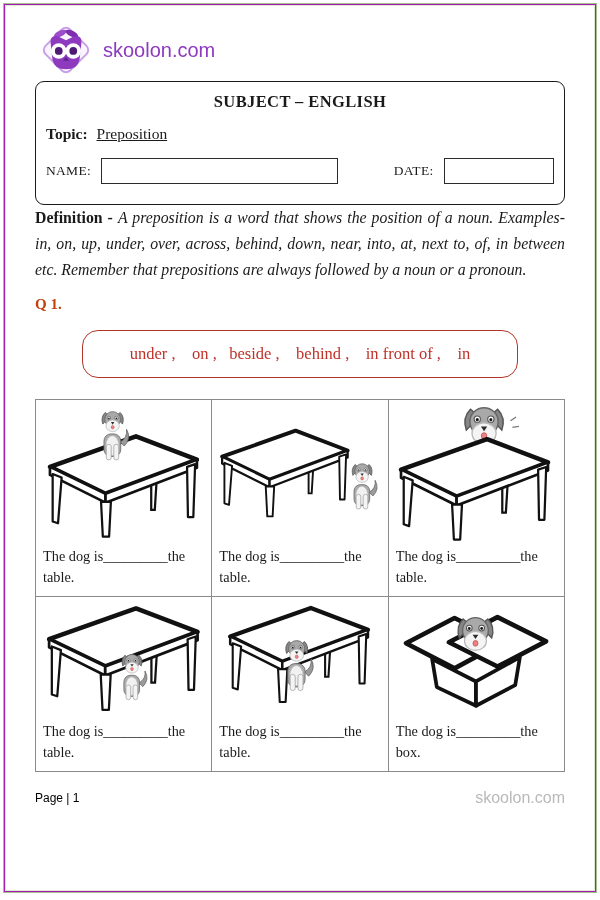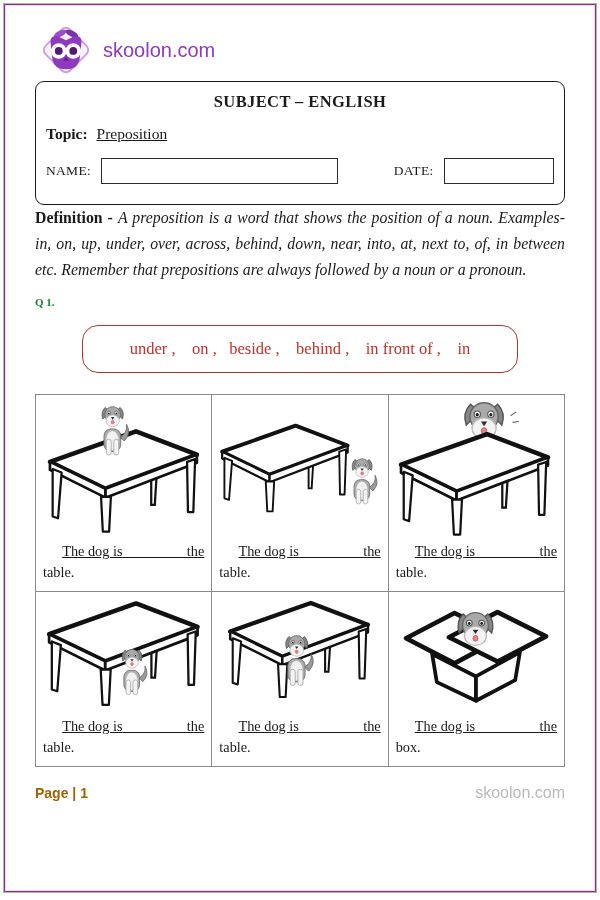--- a/index.html
+++ b/index.html
@@ -23,40 +23,40 @@
   .nd-label{letter-spacing:.3px;}
   .nd-input{border:1.5px solid #2b2b2b;height:26px;background:#fff;box-sizing:border-box;}
   .name-input{width:240px;margin-left:10px;}
   .date-label{margin-left:56px;}
   .date-input{width:112px;margin-left:10px;}
   
   .definition{font-size:15.8px;line-height:26px;text-align:justify;}
   .def-label{font-weight:bold;font-style:normal;}
   .def-text{font-style:italic;}
   
-  .q-line{margin-top:13px;color:#15803d;font-weight:bold;font-size:11px;display:flex;flex-direction:column;}
+  .q-line{margin-top:13px;color:#c2410c;font-weight:bold;font-size:15px;display:flex;flex-direction:column;}
   .q-num{margin-right:14px;}
   
   .bank-wrap{display:flex;justify-content:center;margin-top:17px;}
   .bank{border:1.6px solid #b23528;border-radius:16px;padding:13px 42px;min-width:350px;
         text-align:center;color:#bf3229;font-size:16.5px;white-space:pre;}
   
   .grid{margin-top:21px;border:1px solid #8a8a8a;border-collapse:collapse;width:100%;
         table-layout:fixed;}
   .grid td{border:1px solid #8a8a8a;vertical-align:bottom;padding:0;}
   .cell{display:flex;flex-direction:column;justify-content:space-between;height:100%;}
   .row1 td{height:192px;}
   .row2 td{height:168px;}
   .pic{display:flex;justify-content:center;align-items:flex-start;padding-top:4px;}
   .caption{font-size:14.3px;line-height:21px;padding:2px 7px 8px 7px;}
-  .cap-line1{display:flex;justify-content:flex-end;align-items:baseline;text-decoration:underline;}
+  .cap-line1{display:flex;justify-content:flex-start;align-items:baseline;}
   .cap-blank{letter-spacing:0;}
   
   .footer{display:flex;justify-content:space-between;align-items:center;margin-top:17px;}
-  .page-num{font-family:"Liberation Sans", sans-serif;font-weight:bold;font-size:14px;color:#a16207;}
+  .page-num{font-family:"Liberation Sans", sans-serif;font-weight:normal;font-size:12px;color:#000000;}
   .footer-brand{font-family:"Liberation Sans", sans-serif;font-size:16px;color:#b9b9b9;}
   svg{display:block;}
   .hidden-defs{position:absolute;width:0;height:0;overflow:hidden;}
 </style>
 </head>
 <body>
 
 <svg class="hidden-defs" aria-hidden="true">
   <defs>
     <symbol id="sym-table" viewBox="0 0 180 125">

